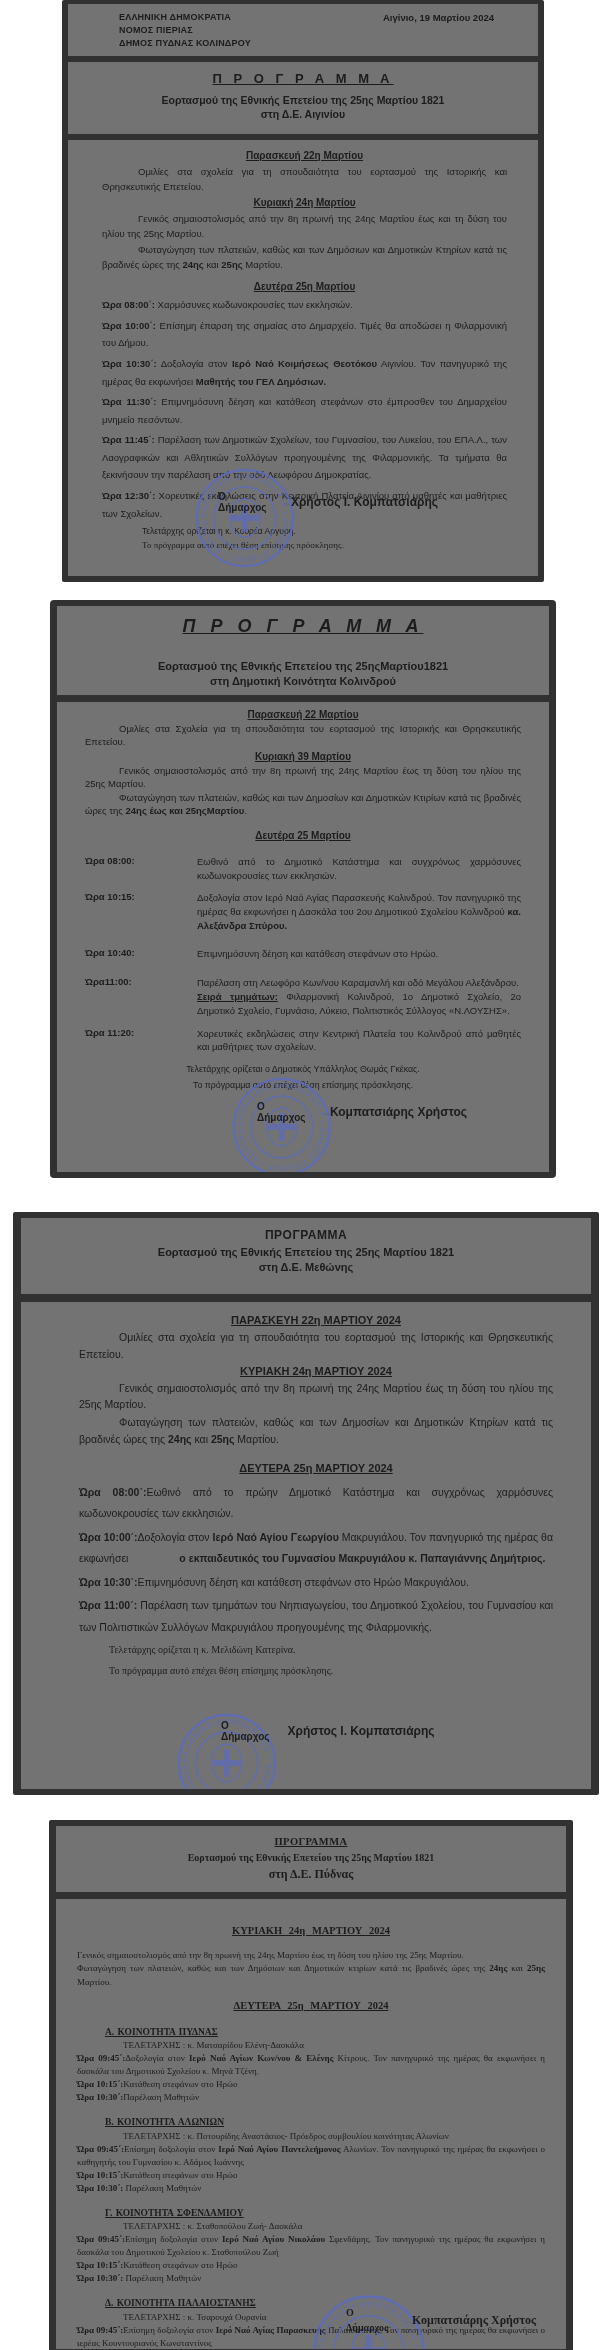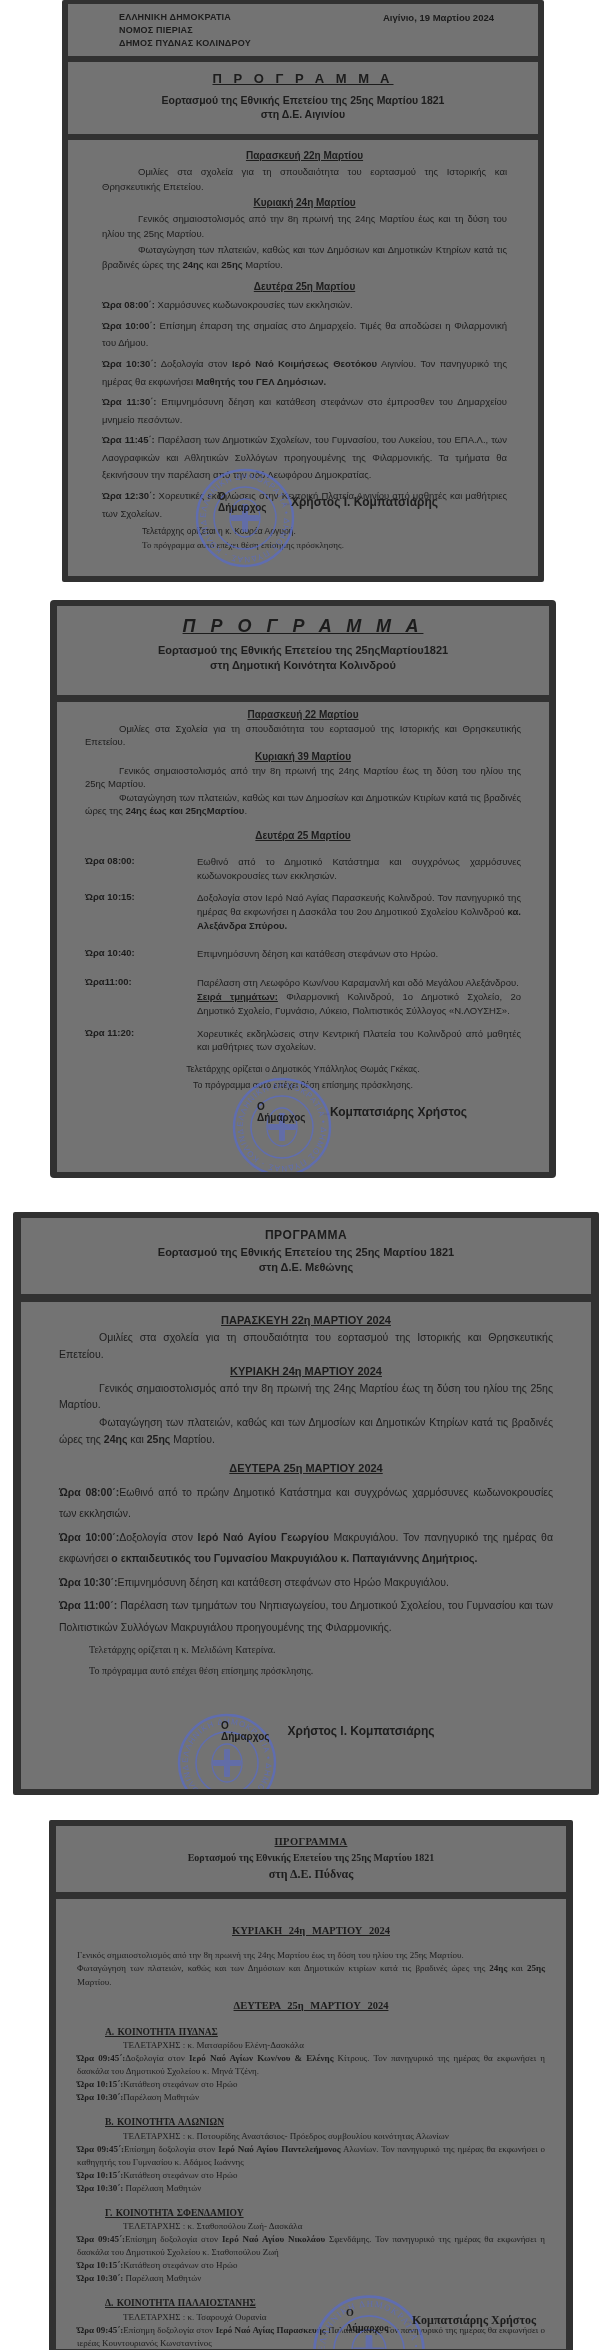--- a/index.html
+++ b/index.html
@@ -26,37 +26,37 @@
   .p1 h3{margin:3px 0 4px 0;font-size:10px;text-align:center;font-weight:700;text-decoration:underline;}
   .p1 .ind{text-indent:36px;text-align:justify;line-height:1.55;margin:1px 0;}
   .p1 .ev{text-align:justify;line-height:1.85;margin:3px 0;}
   .p1 .note{margin:1px 0 0 40px;font-size:8.5px;line-height:1.5;}
   .p1 .note.serif{font-family:"Liberation Serif", serif;font-size:9px;}
 
   
   .p2{left:50px;top:600px;width:506px;height:578px;padding:6px 7px;gap:7px;border-radius:4px;}
   .p2 .title-box{height:89px;text-align:center;padding-top:10px;}
   .p2 .doc-title{font-weight:700;font-style:italic;font-size:18px;letter-spacing:5px;text-decoration:underline;}
-  .p2 .doc-sub{font-weight:700;font-size:11px;margin-top:6px;line-height:1.35;}
+  .p2 .doc-sub{font-weight:700;font-size:11px;margin-top:22px;line-height:1.35;}
   .p2 .doc-sub2{font-weight:700;font-size:11px;line-height:1.35;}
   .p2 .body-box{flex:1;padding:5px 28px 0 28px;font-size:9.5px;}
   .p2 h3{margin:2px 0 2px 0;font-size:10px;text-align:center;font-weight:700;text-decoration:underline;}
   .p2 .ind{text-indent:34px;text-align:justify;line-height:1.4;margin:1px 0;}
   .p2 .ev2{display:grid;grid-template-columns:96px 1fr;column-gap:16px;margin:9px 0;}
   .p2 .ev2 .t{font-weight:700;}
   .p2 .ev2 .d{text-align:justify;line-height:1.45;}
   .p2 .note{text-align:center;font-size:8.8px;margin-top:10px;}
 
   
   .p3{left:13px;top:1212px;width:586px;height:583px;padding:6px 8px;gap:8px;}
   .p3 .title-box{height:76px;text-align:center;padding-top:10px;}
   .p3 .doc-title{font-weight:700;font-size:12px;letter-spacing:.5px;}
   .p3 .doc-sub{font-weight:700;font-size:11px;margin-top:3px;line-height:1.4;}
   .p3 .doc-sub2{font-weight:700;font-size:11px;line-height:1.4;}
-  .p3 .body-box{flex:1;padding:10px 38px 0 38px;font-size:10.5px;}
+  .p3 .body-box{flex:1;padding:10px 38px 0 58px;font-size:10.5px;}
   .p3 h3{margin:2px 0 3px 0;font-size:11px;text-align:center;font-weight:700;text-decoration:underline;}
   .p3 .ind{text-indent:40px;text-align:justify;line-height:1.6;margin:1px 0;}
   .p3 .ev{text-align:justify;line-height:2.05;margin:2px 0;}
   .p3 .note{font-family:"Liberation Serif", serif;margin:2px 0 0 30px;font-size:10px;line-height:1.9;}
 
   
   .p4{left:49px;top:1820px;width:524px;height:535px;padding:6px 7px;gap:7px;font-family:"Liberation Serif", serif;}
   .p4 .title-box{height:66px;text-align:center;padding-top:10px;font-family:"Liberation Serif", serif;}
   .p4 .doc-title{font-weight:700;font-size:10.5px;text-decoration:underline;letter-spacing:.4px;}
   .p4 .doc-sub{font-weight:700;font-size:10px;margin-top:3px;line-height:1.5;}
@@ -197,21 +197,21 @@
     <div class="doc-sub2">στη Δ.Ε. Μεθώνης</div>
   </div>
   <div class="box body-box">
     <h3>ΠΑΡΑΣΚΕΥΗ 22η ΜΑΡΤΙΟΥ 2024</h3>
     <p class="ind">Ομιλίες στα σχολεία για τη σπουδαιότητα του εορτασμού της Ιστορικής και Θρησκευτικής Επετείου.</p>
     <h3>ΚΥΡΙΑΚΗ 24η ΜΑΡΤΙΟΥ 2024</h3>
     <p class="ind">Γενικός σημαιοστολισμός από την 8η πρωινή της 24ης Μαρτίου έως τη δύση του ηλίου της 25ης Μαρτίου.</p>
     <p class="ind"><span>Φωταγώγηση των πλατειών, καθώς και των Δημοσίων και Δημοτικών Κτηρίων κατά τις βραδινές ώρες της </span><span style="font-weight: 700;">24ης</span><span> και </span><span style="font-weight: 700;">25ης</span><span> Μαρτίου.</span></p>
     <h3 style="margin-top:14px;margin-bottom:8px;">ΔΕΥΤΕΡΑ 25η ΜΑΡΤΙΟΥ 2024</h3>
     <p class="ev"><b>Ώρα 08:00΄:</b><span><span>Εωθινό από το πρώην Δημοτικό Κατάστημα και συγχρόνως χαρμόσυνες κωδωνοκρουσίες των εκκλησιών.</span></span></p>
-    <p class="ev"><b>Ώρα 10:00΄:</b><span><span>Δοξολογία στον </span><span style="font-weight: 700;">Ιερό Ναό Αγίου Γεωργίου</span><span> Μακρυγιάλου. Τον πανηγυρικό της ημέρας θα εκφωνήσει </span><span style="font-weight: 700;">ο εκπαιδευτικός του Γυμνασίου Μακρυγιάλου κ. Παπαγιάννης Δημήτριος.</span></span></p>
+    <p class="ev"><b>Ώρα 10:00΄:</b><span><span>Δοξολογία στον </span><span style="font-weight: 700;">Ιερό Ναό Αγίου Γεωργίου</span><span> Μακρυγιάλου. Τον πανηγυρικό της ημέρας θα εκφωνήσει </span><span style="font-weight: 700; margin-left: 48px;">ο εκπαιδευτικός του Γυμνασίου Μακρυγιάλου κ. Παπαγιάννης Δημήτριος.</span></span></p>
     <p class="ev"><b>Ώρα 10:30΄:</b><span><span>Επιμνημόσυνη δέηση και κατάθεση στεφάνων στο Ηρώο Μακρυγιάλου.</span></span></p>
     <p class="ev"><b>Ώρα 11:00΄:</b> <span><span>Παρέλαση των τμημάτων του Νηπιαγωγείου, του Δημοτικού Σχολείου, του Γυμνασίου και των Πολιτιστικών Συλλόγων Μακρυγιάλου προηγουμένης της Φιλαρμονικής.</span></span></p>
     <p class="note">Τελετάρχης ορίζεται η κ. Μελιδώνη Κατερίνα.</p>
     <p class="note">Το πρόγραμμα αυτό επέχει θέση επίσημης πρόσκλησης.</p>
 
     <svg class="stamp" style="left:154px;top:409px;" width="104" height="104" viewBox="0 0 104 104">
       <circle cx="52" cy="52" r="48" fill="none" stroke="#5b6cc0" stroke-width="2.4"></circle>
       <circle cx="52" cy="52" r="31" fill="none" stroke="#5b6cc0" stroke-width="1.5"></circle>
       <path id="sc3" d="M52,52 m-39,0 a39,39 0 1,1 78,0 a39,39 0 1,1 -78,0" fill="none"></path>
       <text font-size="8" fill="#5b6cc0" letter-spacing="1"><textPath href="#sc3">ΕΛΛΗΝΙΚΗ ΔΗΜΟΚΡΑΤΙΑ • ΔΗΜΟΣ ΠΥΔΝΑΣ - ΚΟΛΙΝΔΡΟΥ</textPath></text>

